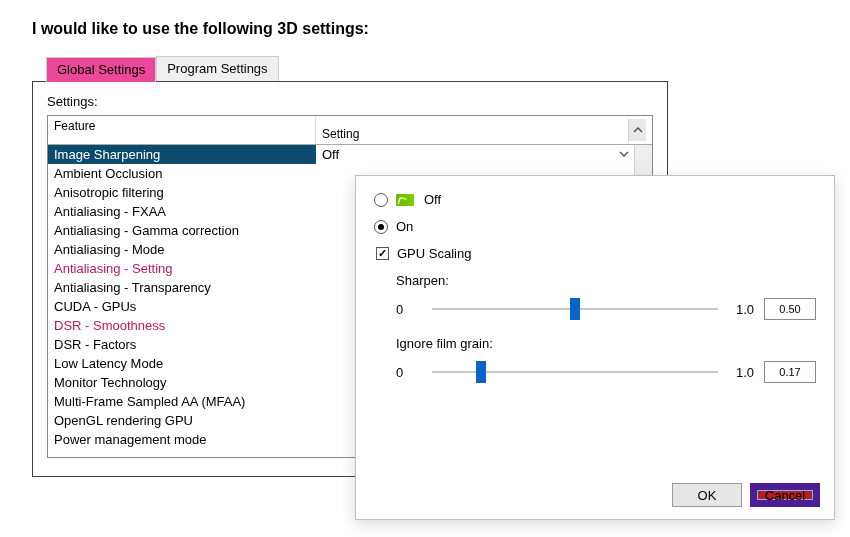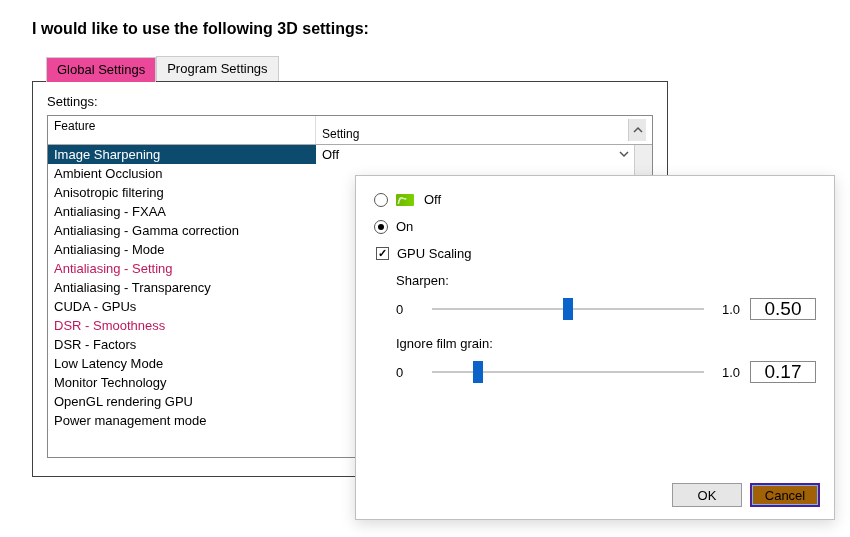--- a/index.html
+++ b/index.html
@@ -155,38 +155,38 @@
   .slider-max { text-align:right; }
   .slider-track {
     flex:1; height:2px; background:#c8c8c8; position:relative;
   }
   .slider-thumb {
     position:absolute; top:-10px;
     width:10px; height:22px; background:#0a63c9;
     transform: translateX(-50%);
   }
   .value-box {
-    width:66px; height:22px; border:1px solid #888;
+    width:52px; height:22px; border:1px solid #888;
     display:flex; align-items:center; justify-content:center;
-    font-size:19px;
+    font-size:11px;
   }
   .dlg-buttons {
     position:absolute; right:14px; bottom:12px;
     display:flex; gap:8px;
   }
   .btn {
     min-width:70px; height:24px;
     border:1px solid #9a9a9a;
     background:#e6e6e6;
     display:flex; align-items:center; justify-content:center;
     font-size:13px;
   }
   .btn.default {
-    border:2px solid #4c1d95;
-    background:#a16207;
+    border:7px solid #4c1d95;
+    background:#b91c1c;
     box-shadow: inset 0 0 0 1px #7bb6f0;
   }
   svg.chev { width:10px; height:10px; }
 </style>
 </head>
 <body>
 
 <div class="panel">
   <div class="heading">I would like to use the following 3D settings:</div>
 
@@ -266,20 +266,21 @@
             </div>
             <div class="grid-row">
               <div class="fcell">Low Latency Mode</div>
               <div class="scell"></div>
             </div>
             <div class="grid-row">
               <div class="fcell">Monitor Technology</div>
               <div class="scell"></div>
             </div>
             <div class="grid-row">
+              <div class="fcell">Multi-Frame Sampled AA (MFAA)</div>
               <div class="scell"></div>
             </div>
             <div class="grid-row">
               <div class="fcell">OpenGL rendering GPU</div>
               <div class="scell"></div>
             </div>
             <div class="grid-row">
               <div class="fcell">Power management mode</div>
               <div class="scell"></div>
             </div>

